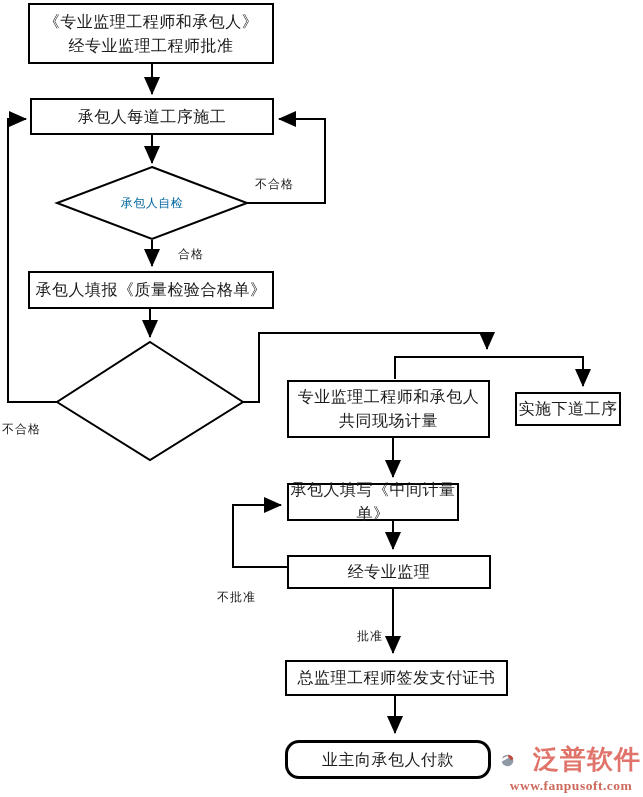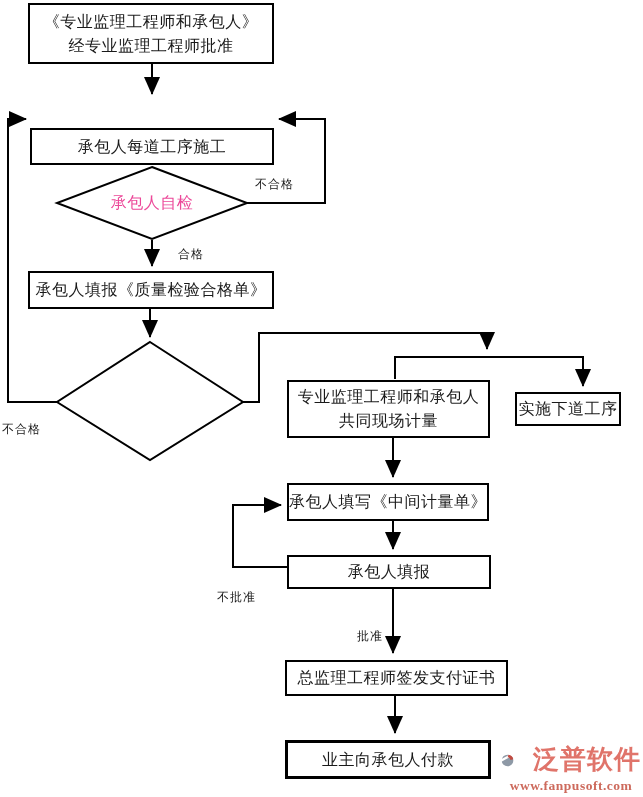--- a/index.html
+++ b/index.html
@@ -9,21 +9,21 @@
   }
   .wires{position:absolute;left:0;top:0;width:643px;height:797px;}
   .node{
     position:absolute;box-sizing:border-box;background:#ffffff;border:2px solid #000000;
     display:flex;flex-direction:column;align-items:center;justify-content:center;
     text-align:center;font-size:16px;line-height:24px;letter-spacing:0.5px;color:#1a1a1a;
   }
   .node--thick{border-width:3px;}
   .dlabel{
     position:absolute;display:flex;flex-direction:column;align-items:center;justify-content:center;
-    text-align:center;font-size:16px;line-height:26px;letter-spacing:0.5px;color:#ec4899;
+    text-align:center;font-size:12px;line-height:26px;letter-spacing:0.5px;color:#0369a1;
   }
   .elabel{
     position:absolute;font-size:12px;letter-spacing:1px;color:#1a1a1a;white-space:nowrap;
   }
   .logo{position:absolute;left:501px;top:742px;width:140px;}
   .logo-row{display:flex;align-items:center;gap:19px;}
   .logo-text{
     font-size:26px;font-weight:bold;letter-spacing:1px;color:#e0746a;
     font-family:"Liberation Serif","DejaVu Serif",serif;white-space:nowrap;
   }
@@ -67,21 +67,21 @@
 
     <path d="M393 589 V653" stroke="#000000" stroke-width="2" fill="none" marker-end="url(#ah)"></path>
     <path d="M395 696 V733" stroke="#000000" stroke-width="2" fill="none" marker-end="url(#ah)"></path>
   </svg>
 
   <div class="node" style="left:28px;top:3px;width:246px;height:61px;">
     <span>《专业监理工程师和承包人》</span>
     <span>经专业监理工程师批准</span>
   </div>
 
-  <div class="node" style="left:30px;top:98px;width:244px;height:37px;margin-top:30px;">
+  <div class="node" style="left:30px;top:98px;width:244px;height:37px;">
     <span>承包人每道工序施工</span>
   </div>
 
   <div class="dlabel" style="left:77px;top:190px;width:150px;height:26px;">
     <span>承包人自检</span>
   </div>
 
   <div class="node" style="left:28px;top:271px;width:246px;height:38px;">
     <span>承包人填报《质量检验合格单》</span>
   </div>
@@ -89,33 +89,33 @@
 
   <div class="node" style="left:287px;top:380px;width:203px;height:58px;">
     <span>专业监理工程师和承包人</span>
     <span>共同现场计量</span>
   </div>
 
   <div class="node" style="left:515px;top:392px;width:106px;height:34px;">
     <span>实施下道工序</span>
   </div>
 
-  <div class="node" style="left:287px;top:483px;width:202px;height:38px;">
+  <div class="node" style="left:287px;top:483px;width:172px;height:38px;">
     <span>承包人填写《中间计量单》</span>
   </div>
 
   <div class="node" style="left:287px;top:555px;width:204px;height:34px;">
-    <span>承包人填报</span>
+    <span>经专业监理</span>
   </div>
 
   <div class="node" style="left:285px;top:660px;width:223px;height:36px;">
     <span>总监理工程师签发支付证书</span>
   </div>
 
-  <div class="node node--thick" style="left:285px;top:740px;width:206px;height:39px;">
+  <div class="node node--thick" style="left:285px;top:740px;width:206px;height:39px;border-radius:14px;">
     <span>业主向承包人付款</span>
   </div>
 
   <div class="elabel" style="left:255px;top:176px;">不合格</div>
   <div class="elabel" style="left:178px;top:246px;">合格</div>
   <div class="elabel" style="left:2px;top:421px;">不合格</div>
   <div class="elabel" style="left:217px;top:589px;">不批准</div>
   <div class="elabel" style="left:357px;top:628px;">批准</div>
 
   <div class="logo">

